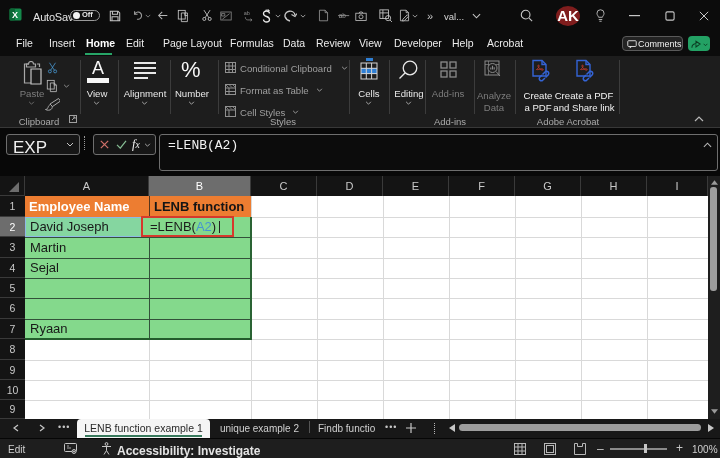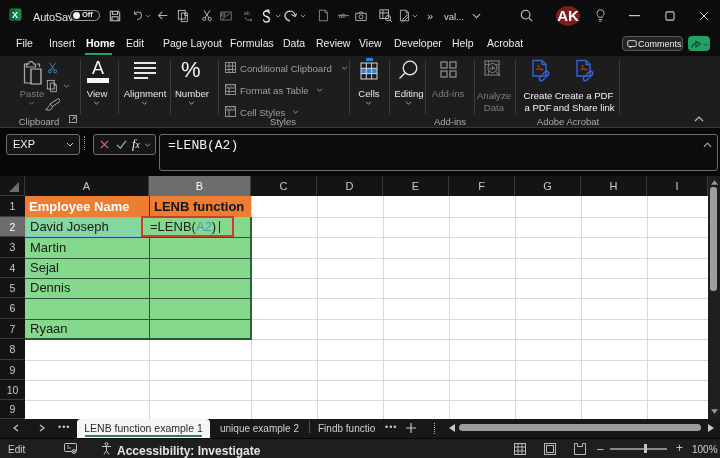--- a/index.html
+++ b/index.html
@@ -322,21 +322,21 @@
       </svg>
     <div class="biglbl" style="left:551px;top:34px;width:66px;color:#f2f2f2;">Create a PDF<br>and Share link</div>
     <div class="grplbl" style="left:533px;width:70px;">Adobe Acrobat</div>
     <div class="sep" style="left:619px;"></div>
     <svg class="abs" style="left:694px;top:60px" width="10" height="6" viewBox="0 0 10 6" fill="none" stroke="#b8b8b8" stroke-width="1.2">
         <path d="M1 5l4-4 4 4"></path>
       </svg>
   </div>
   <div class="abs" id="fbar">
     <div class="fbox" style="left:6px;top:6px;width:72px;height:19px;">
-      <div class="abs" style="left:6px;top:3px;font-size:11px;color:#f0f0f0;">EXP</div>
+      <div class="abs" style="left:6px;top:3px;font-size:17px;color:#f0f0f0;">EXP</div>
       <svg class="abs" style="left:59px;top:7px" width="8" height="5" viewBox="0 0 8 5" fill="none" stroke="#c6c6c6">
           <path d="M1 1l3 3 3-3"></path>
         </svg>
     </div>
     <div class="abs" style="left:84px;top:8px;width:3px;height:14px;border-left:1.6px dotted #9a9a9a;"></div>
     <div class="fbox" style="left:93px;top:6px;width:61px;height:19px;">
       <svg class="abs" style="left:6px;top:5px" width="9" height="9" viewBox="0 0 11 11" fill="none" stroke="#cf7069" stroke-width="1.5">
           <path d="M1 1l9 9M10 1l-9 9"></path>
         </svg>
       <svg class="abs" style="left:22px;top:5px" width="11" height="9" viewBox="0 0 13 11" fill="none" stroke="#86bd94" stroke-width="1.5">
@@ -412,21 +412,20 @@
     <div class="abs" style="left:149px;top:41px;width:1px;height:122px;background:#33513a;"></div>
     <div class="abs" style="left:25px;top:61px;width:226px;height:1px;background:#33513a;"></div>
     <div class="abs" style="left:25px;top:82px;width:226px;height:1px;background:#33513a;"></div>
     <div class="abs" style="left:25px;top:102px;width:226px;height:1px;background:#33513a;"></div>
     <div class="abs" style="left:25px;top:122px;width:226px;height:1px;background:#33513a;"></div>
     <div class="abs" style="left:25px;top:143px;width:226px;height:1px;background:#33513a;"></div>
     <div class="abs" style="left:250px;top:41px;width:1.5px;height:123px;background:#2a6334;"></div>
     <div class="abs" style="left:25px;top:162px;width:226px;height:1.5px;background:#235c2c;"></div>
     <div class="cell" style="left:26px;top:61px;width:120px;height:21px;line-height:21px;">Martin</div>
     <div class="cell" style="left:26px;top:82px;width:120px;height:20px;line-height:20px;">Sejal</div>
-    <div class="cell" style="left:26px;top:102px;width:120px;height:20px;line-height:20px;">Dennis</div>
     <div class="cell" style="left:26px;top:143px;width:120px;height:20px;line-height:20px;">Ryaan</div>
 
     <div class="abs" style="left:25px;top:41px;width:123px;height:20px;background:#85d6a0;border:1.5px solid #8fb8e6;box-sizing:border-box;"></div>
     <div class="cell" style="left:26px;top:41px;width:120px;height:20px;line-height:20px;">David Joseph</div>
 
     <div class="abs" style="left:141px;top:40px;width:93px;height:21px;background:#84d98c;border:2px solid #d6392c;box-sizing:border-box;">
       <div class="abs" style="left:7px;top:1px;font-size:13px;color:#1c1c1c;">=LENB(<span style="color:#4694d2;">A2</span>)</div>
       <div class="abs" style="left:76px;top:3px;width:1px;height:12px;background:#222;"></div>
     </div>
 

